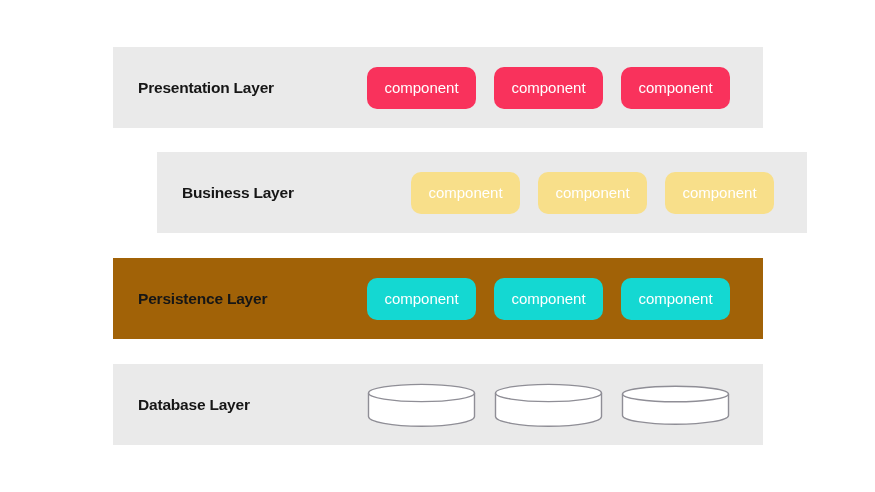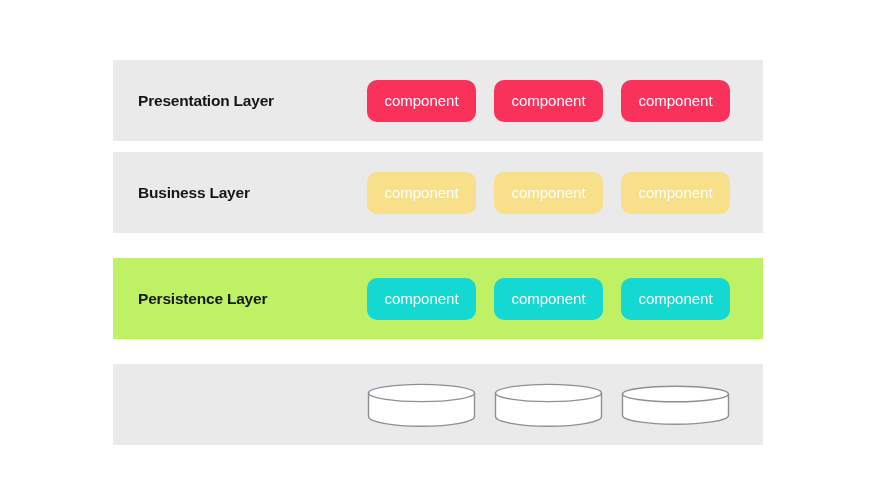--- a/index.html
+++ b/index.html
@@ -13,22 +13,22 @@
     background: #ffffff;
     font-family: "Liberation Sans", sans-serif;
     overflow: hidden;
   }
   .band {
     position: absolute;
     left: 113px;
     width: 650px;
     height: 81px;
   }
-  .band-presentation { top: 60px; }
-  .band-business     { top: 152px; }
+  .band-presentation { top: 47px; }
+  .band-business     { top: 152px; margin-left: 44px; }
   .band-persistence  { top: 258px; }
   .band-database     { top: 364px; }
 
   .band-label {
     position: absolute;
     left: 25px;
     top: 50%;
     transform: translateY(-50%);
     font-weight: 700;
     font-size: 15.5px;
@@ -75,30 +75,31 @@
 
 <div class="band band-business" style="background: rgb(234, 234, 234);">
   <span class="band-label" style="color: rgb(22, 22, 22);">Business Layer</span>
   <div class="items">
     <div class="pill" style="background: rgb(248, 223, 138); color: rgb(255, 255, 255);">component</div>
     <div class="pill" style="background: rgb(248, 223, 138); color: rgb(255, 255, 255);">component</div>
     <div class="pill" style="background: rgb(248, 223, 138); color: rgb(255, 255, 255);">component</div>
   </div>
 </div>
 
-<div class="band band-persistence" style="background: #bef264;">
+<div class="band band-persistence" style="background: #a16207;">
   <span class="band-label" style="color: rgb(22, 22, 22);">Persistence Layer</span>
   <div class="items">
     <div class="pill" style="background: rgb(20, 216, 210); color: rgb(255, 255, 255);">component</div>
     <div class="pill" style="background: rgb(20, 216, 210); color: rgb(255, 255, 255);">component</div>
     <div class="pill" style="background: rgb(20, 216, 210); color: rgb(255, 255, 255);">component</div>
   </div>
 </div>
 
 <div class="band band-database" style="background: rgb(234, 234, 234);">
+  <span class="band-label" style="color: rgb(22, 22, 22);">Database Layer</span>
   <div class="items">
     <div class="cylinder">
       <svg width="109" height="44" viewBox="0 0 109 44">
         <g fill="#ffffff" stroke-width="1.4" stroke="#8F8E96">
           <path d="M1.5,10 L1.5,33.5 C1.5,38.8 25,43.2 54.5,43.2 C84,43.2 107.5,38.8 107.5,33.5 L107.5,10"></path>
           <ellipse cx="54.5" cy="10" rx="53" ry="8.6"></ellipse>
         </g>
       </svg>
     </div>
     <div class="cylinder">

